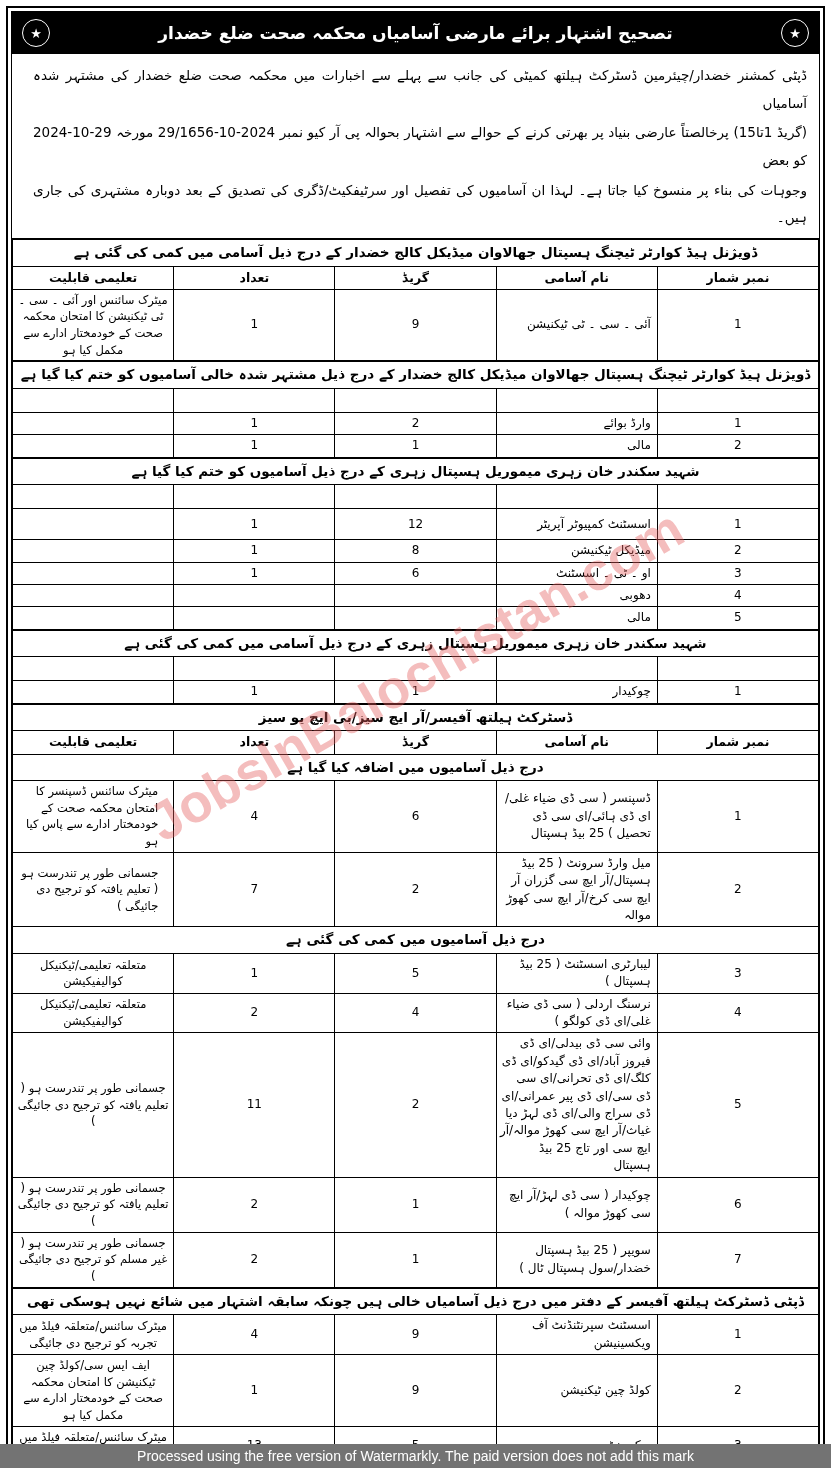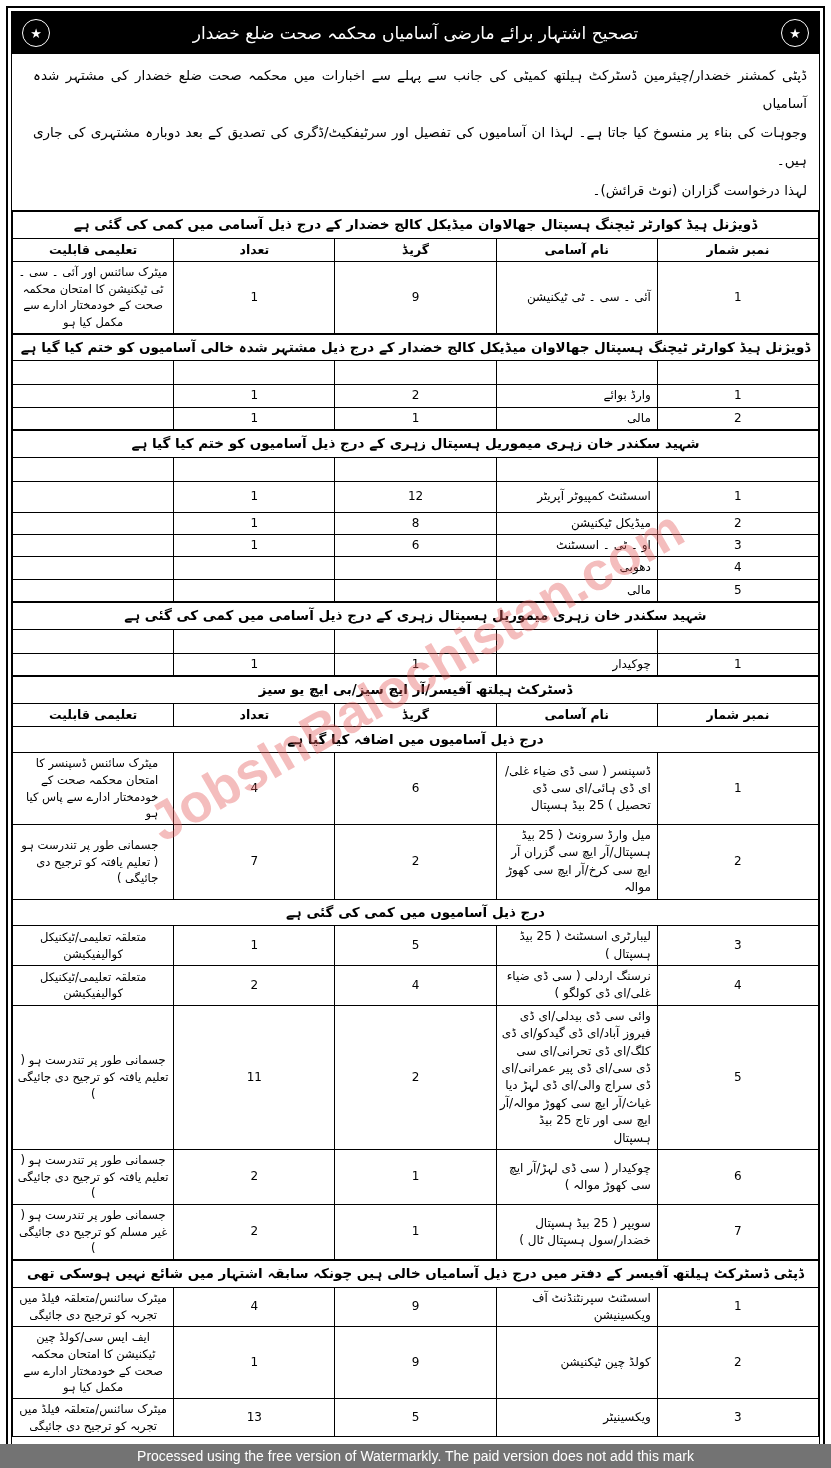--- a/index.html
+++ b/index.html
@@ -32,21 +32,21 @@
   }
   
   .hdr{
     background:#000;color:#fff;
     display:flex;align-items:center;justify-content:space-between;
     padding:4px 10px;
     min-height:34px;
   }
   .hdr .title{
     flex:1;text-align:center;
-    font-size:17px;font-weight:normal;
+    font-size:17px;font-weight:bold;
     direction:rtl;
   }
   .emblem{
     width:26px;height:26px;border-radius:50%;
     border:1px solid #fff;
     display:flex;align-items:center;justify-content:center;
     font-size:13px;line-height:1;color:#fff;
     flex:0 0 26px;
   }
   
@@ -124,22 +124,22 @@
     <div class="inner">
 
       <div class="hdr">
         <div class="emblem">★</div>
         <div class="title">تصحیح اشتہار برائے مارضی آسامیاں محکمہ صحت ضلع خضدار</div>
         <div class="emblem">★</div>
       </div>
 
       <div class="intro">
         <p>ڈپٹی کمشنر خضدار/چیئرمین ڈسٹرکٹ ہیلتھ کمیٹی کی جانب سے پہلے سے اخبارات میں محکمہ صحت ضلع خضدار کی مشتہر شدہ آسامیاں</p>
+        <p>(گریڈ 1تا15) پرخالصتاً عارضی بنیاد پر بھرتی کرنے کے حوالے سے اشتہار بحوالہ پی آر کیو نمبر 2024-10-29/1656 مورخہ 29-10-2024 کو بعض</p>
         <p>وجوہات کی بناء پر منسوخ کیا جاتا ہے۔ لہذا ان آسامیوں کی تفصیل اور سرٹیفکیٹ/ڈگری کی تصدیق کے بعد دوبارہ مشتہری کی جاری ہیں۔</p>
-        <p>لہذا درخواست گزاران (نوٹ قرائش)۔</p>
       </div>
 
 
       <table>
         <tbody>
             <tr class="sect-title">
           <td colspan="5">ڈویژنل ہیڈ کوارٹر ٹیچنگ ہسپتال جھالاوان میڈیکل کالج خضدار کے درج ذیل آسامی میں کمی کی گئی ہے</td>
         </tr>
         <tr class="thead">
           <td class="col-sr">نمبر شمار</td>

